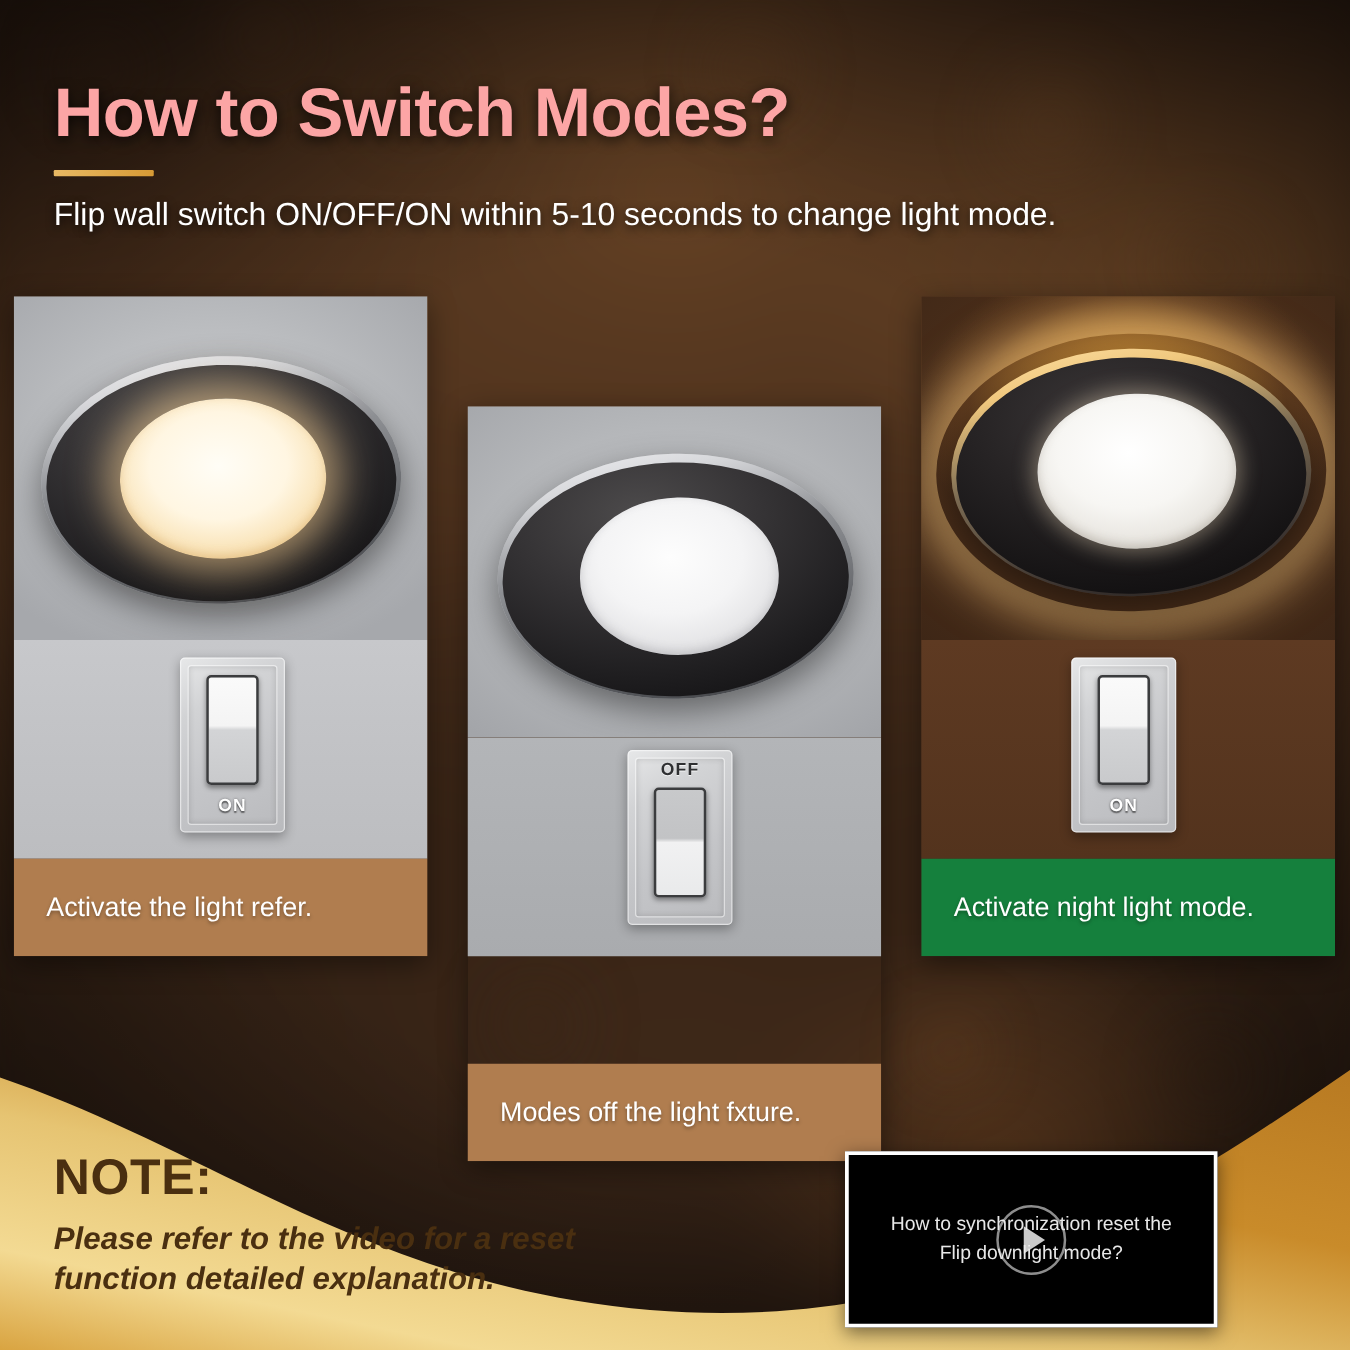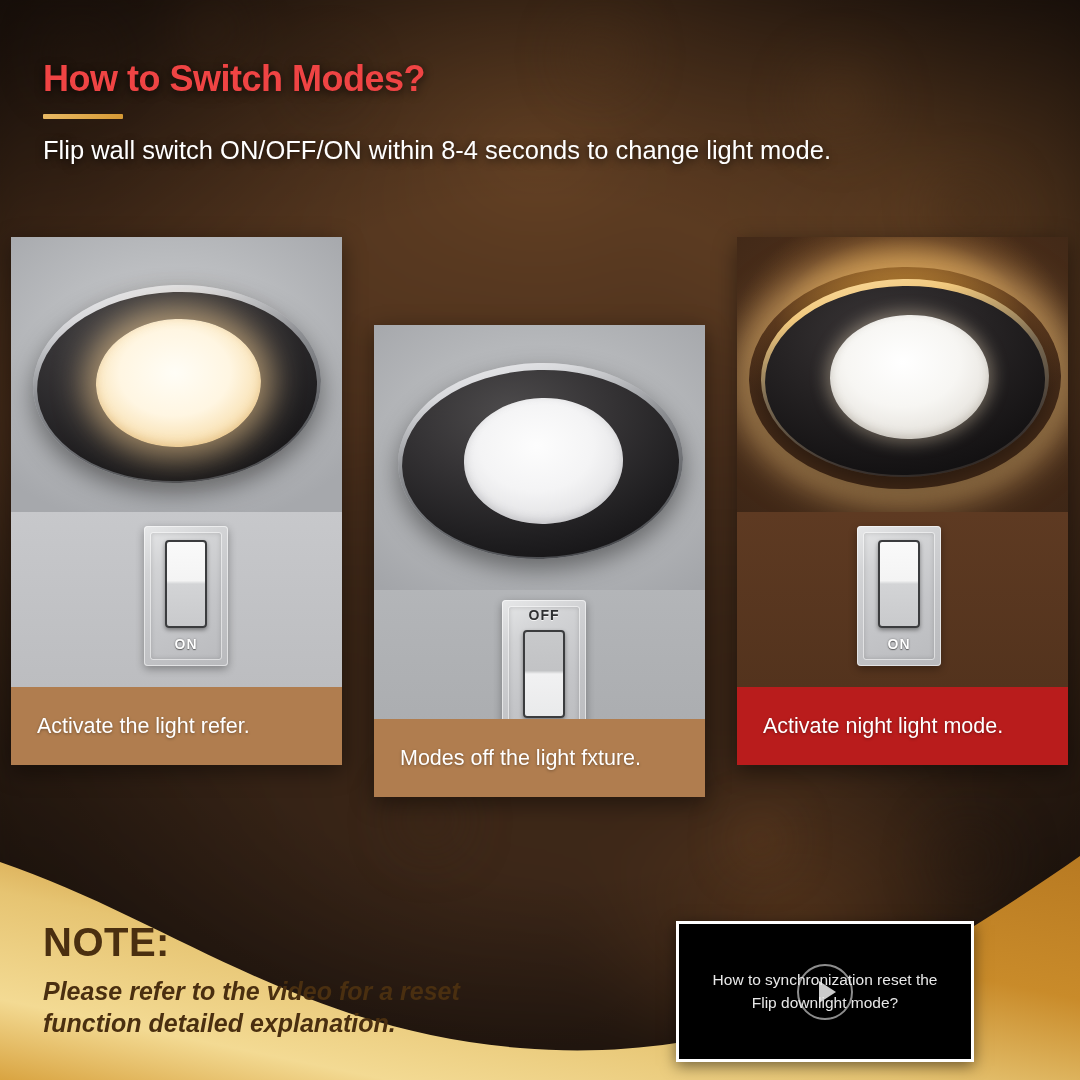--- a/index.html
+++ b/index.html
@@ -36,21 +36,21 @@
       radial-gradient(circle 62px at 1010px 900px, rgba(48,31,19,.85), rgba(0,0,0,0) 72%);
   }
   #bg .vignette {
     position:absolute; inset:0; filter:none;
     background:radial-gradient(ellipse 80% 70% at 50% 50%, rgba(0,0,0,0) 45%, rgba(0,0,0,.55) 100%);
   }
 
   
   .header { position:absolute; left:43px; top:58px; width:1000px; }
   .title {
-    font-size:36px; font-weight:bold; color:#ef4444; letter-spacing:-0.5px;
+    font-size:55px; font-weight:bold; color:#fca5a5; letter-spacing:-0.5px;
     text-shadow:0 2px 10px rgba(0,0,0,.75);
   }
   .title-rule { width:80px; height:5px; margin-top:14px; border-radius:1px; }
   .subtitle {
     margin-top:17px; font-size:25.5px; color:#fff; font-weight:400;
     text-shadow:0 2px 8px rgba(0,0,0,.75); white-space:nowrap;
   }
 
   
   .panel { position:absolute; overflow:hidden; box-shadow:0 6px 22px rgba(0,0,0,.45); }
@@ -60,21 +60,21 @@
     display:flex; align-items:center;
     color:#fff; font-size:21.5px; padding-left:26px;
     text-shadow:0 1px 3px rgba(0,0,0,.35);
   }
 
   #panel1 { left:11px;  top:237px; width:331px; height:528px; }
   #panel1 .photo { height:275px; }
   #panel1 .switch-zone { position:absolute; left:0; right:0; top:275px; height:175px; }
   #panel1 .caption { height:78px; }
 
-  #panel2 { left:374px; top:325px; width:331px; height:472px;padding-left:43px; }
+  #panel2 { left:374px; top:325px; width:331px; height:604px;padding-left:43px; }
   #panel2 .photo { height:265px; }
   #panel2 .switch-zone { position:absolute; left:0; right:0; top:265px; height:175px; }
   #panel2 .caption { height:78px; }
 
   #panel3 { left:737px; top:237px; width:331px; height:528px; }
   #panel3 .photo { height:275px; }
   #panel3 .switch-zone { position:absolute; left:0; right:0; top:275px; height:175px; }
   #panel3 .caption { height:78px; }
 
   
@@ -190,21 +190,21 @@
 
 <div id="bg">
   <div class="layer base"></div>
   <div class="layer spots"></div>
   <div class="vignette"></div>
 </div>
 
 <div class="header">
   <div class="title">How to Switch Modes?</div>
   <div class="title-rule" style="background:linear-gradient(90deg,#e8b964,#d79a35);"></div>
-  <div class="subtitle">Flip wall switch ON/OFF/ON within 8-4 seconds to change light mode.</div>
+  <div class="subtitle">Flip wall switch ON/OFF/ON within 5-10 seconds to change light mode.</div>
 </div>
 
 <div class="panel" id="panel1">
   <div class="photo">
     <div class="ceiling-gray"></div>
     <div class="fixture" style="left:22px; top:48px; width:288px; height:198px; transform:rotate(-2deg);">
       <div class="rim"></div>
       <div class="edge"></div>
       <div class="body"></div>
       <div class="lens" style="left:22%; top:17%; width:57%; height:65%;
@@ -264,21 +264,21 @@
     </div>
   </div>
   <div class="switch-zone">
     <div class="wall-below-brown"></div>
     <div class="plate" style="left:120px; top:14px; width:84px; height:140px; justify-content:flex-start; padding-top:14px;">
       <div class="inner-bevel"></div>
       <div class="rocker on" style="width:42px; height:88px;"></div>
       <div class="switch-label" style="margin-top:8px;">ON</div>
     </div>
   </div>
-  <div class="caption" style="background:#b91c1c;">
+  <div class="caption" style="background:#15803d;">
     <span>Activate night light mode.</span>
   </div>
 </div>
 
 <svg id="wave" viewBox="0 0 1080 280" preserveAspectRatio="none">
   <defs>
     <linearGradient id="goldgrad" x1="0" y1="1" x2="1" y2="0">
       <stop offset="0%" stop-color="#d9a441"></stop>
       <stop offset="18%" stop-color="#f3da93"></stop>
       <stop offset="42%" stop-color="#e6c472"></stop>

